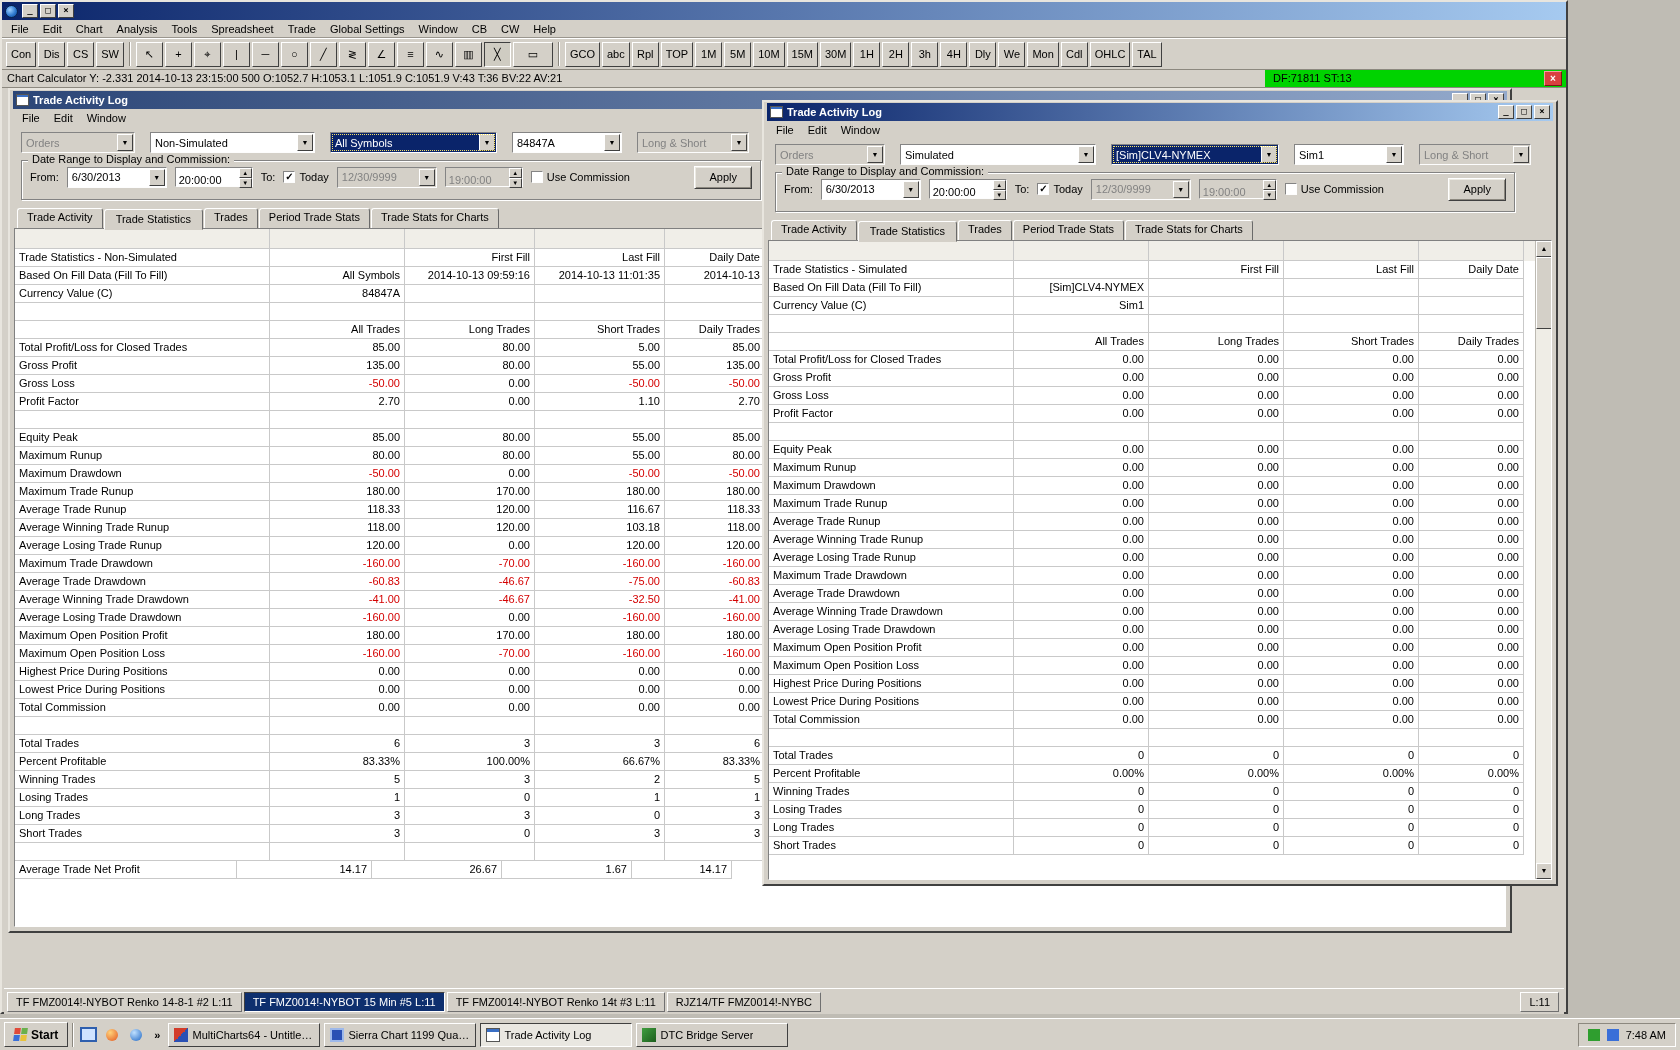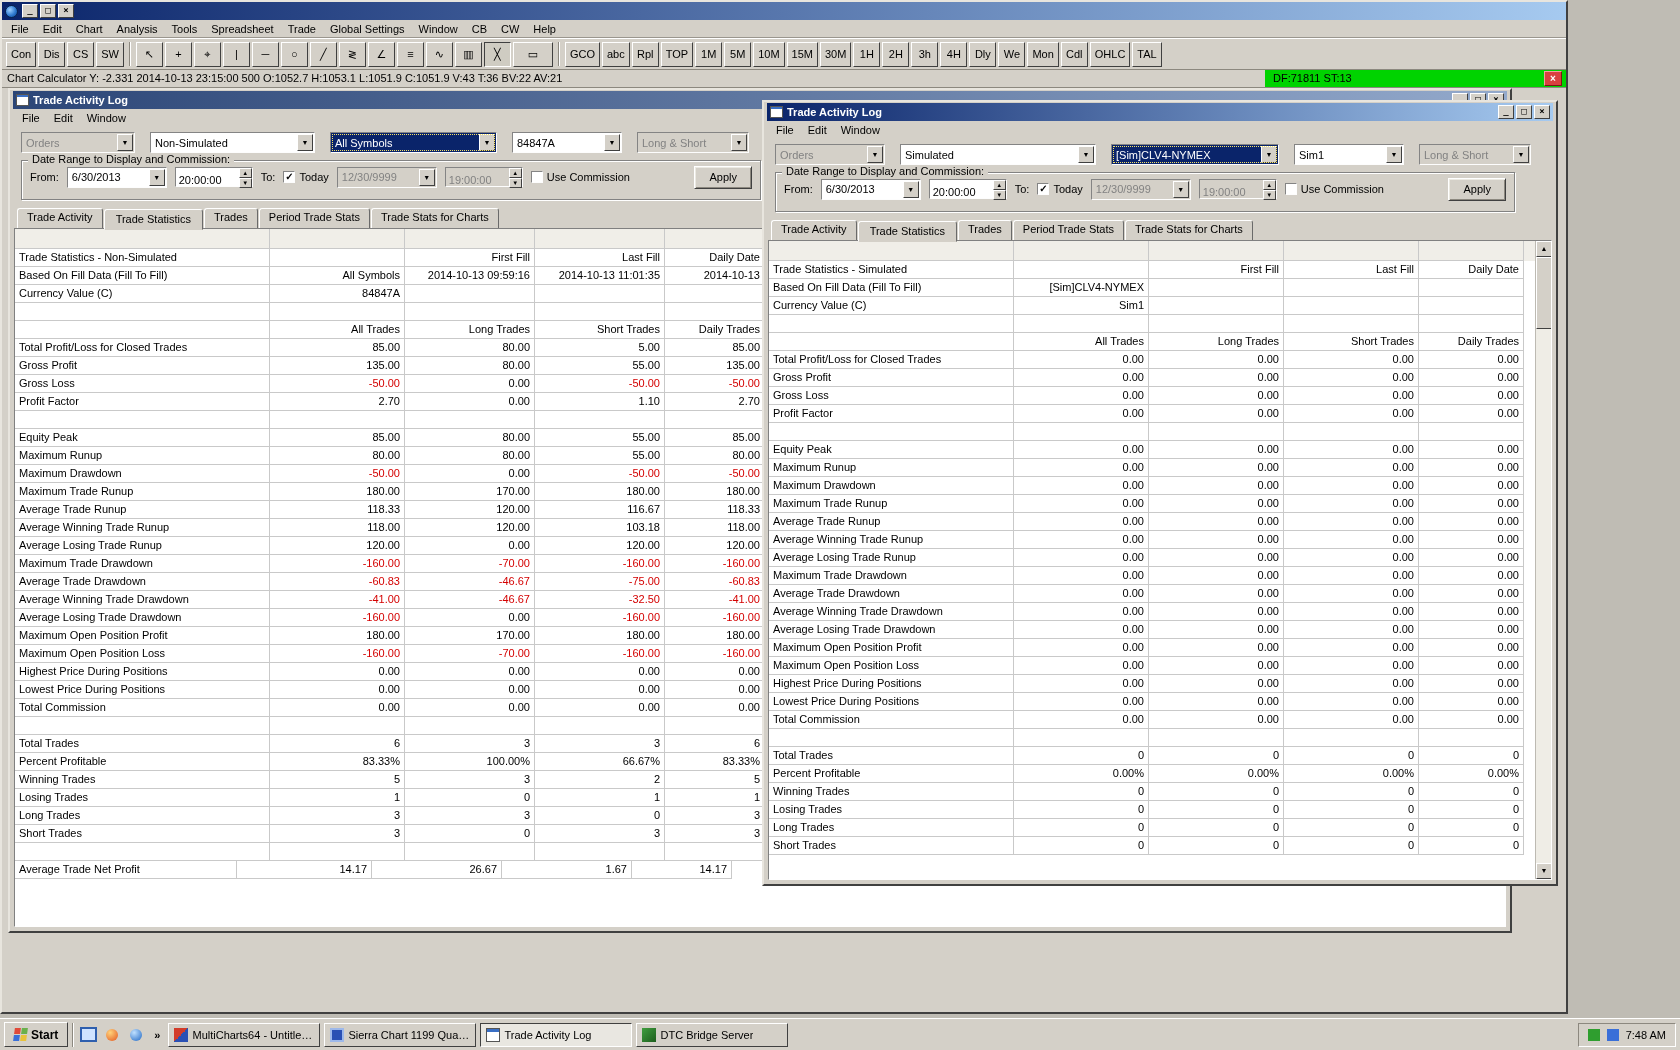--- a/index.html
+++ b/index.html
@@ -205,20 +205,27 @@
         </span>
     </div>
     <div class="chartcalc">
       <span class="cc-text">Chart Calculator Y: -2.331 2014-10-13 23:15:00 500 O:1052.7 H:1053.1 L:1051.9 C:1051.9 V:43 T:36 BV:22 AV:21</span>
       <span class="cc-green">
         <span>DF:71811 ST:13</span>
       </span>
       <span class="cc-close">×</span>
     </div>
 
+    <div class="chart-tabs">
+        <span class="ctab">TF  FMZ0014!-NYBOT  Renko 14-8-1  #2  L:11</span>
+        <span class="ctab active">TF  FMZ0014!-NYBOT  15 Min  #5  L:11</span>
+        <span class="ctab">TF  FMZ0014!-NYBOT  Renko 14t  #3  L:11</span>
+        <span class="ctab">RJZ14/TF  FMZ0014!-NYBC</span>
+        <span class="ctab">L:11</span>
+      </div>
   </div>
 
   <div class="tal-window" style="left:8px; top:88px; width:1504px; height:845px; z-index:10;">
     <div class="titlebar tal-inactive">
       <span class="doc-icon"></span>
       <span class="title-text">Trade Activity Log</span>
       <span class="win-buttons">
         <span class="wbtn">_</span>
         <span class="wbtn">□</span>
         <span class="wbtn">×</span>

